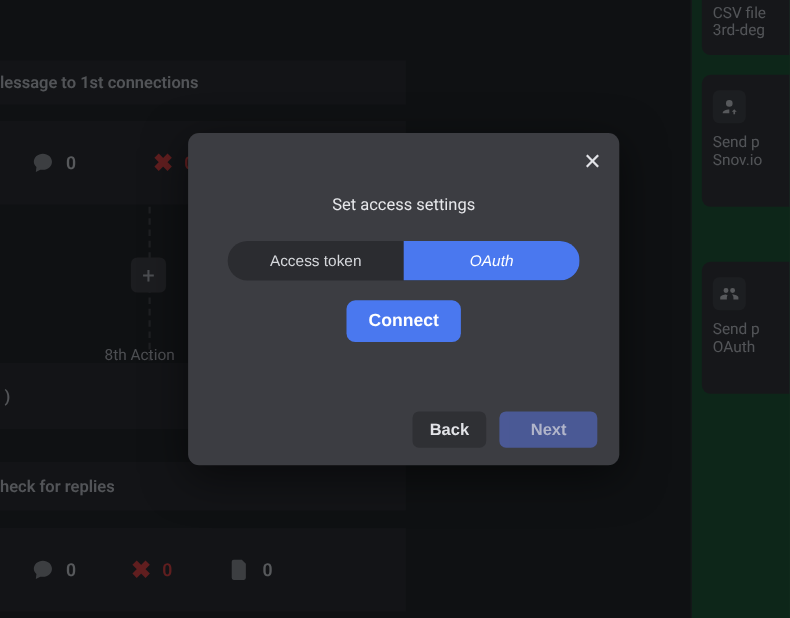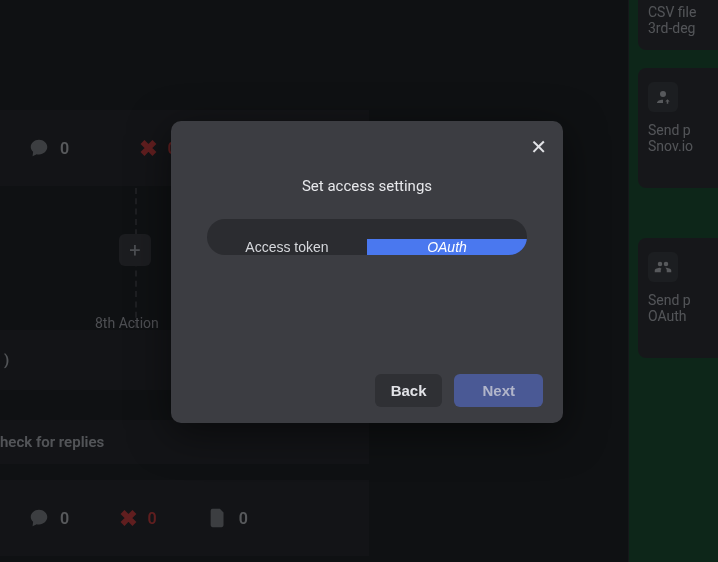--- a/index.html
+++ b/index.html
@@ -30,37 +30,40 @@
   .rc2 { top:68px; height:120px;}
   .rc3 { top:238px; height:120px;}
   .right-icon { width:30px; height:30px; border-radius:6px; background:#3c3d42; display:flex; align-items:center; justify-content:center; margin-bottom:10px; font-size:16px; color:#d6d8dc;}
 
   
   .overlay { position:absolute; inset:0; background:rgba(10,11,13,0.62); display:flex; align-items:flex-start; justify-content:center; }
   .modal { position:absolute; left:171px; top:121px; width:392px; height:302px; background:#3c3d42; border-radius:10px; box-shadow:0 10px 40px rgba(0,0,0,0.5); padding:20px 24px; }
   .close { position:absolute; right:16px; top:14px; color:#e2e3e7; font-size:20px; cursor:pointer; }
   .modal h2 { text-align:center; font-size:15px; font-weight:400; color:#e7e8eb; margin-top:36px; }
 
-  .seg { display:flex; width:320px; margin:24px auto 0; border-radius:18px; overflow:hidden; background:#2b2c30; height:36px;align-items:flex-end;}
+  .seg { display:flex; width:320px; margin:24px auto 0; border-radius:18px; overflow:hidden; background:#2b2c30; height:36px;}
   .seg button { flex:1; border:none; background:transparent; color:#d6d8dc; font-size:14px; cursor:pointer; }
   .seg button.active { background:#4a78ef; color:#fff;font-style:italic; }
 
   .connect { display:block; margin:18px auto 0; background:#4a78ef; color:#fff; border:none; border-radius:8px; padding:10px 20px; font-size:16px; font-weight:600; cursor:pointer;}
 
   .footer { position:absolute; right:20px; bottom:16px; display:flex; gap:12px; }
   .btn-back { background:#2f3034; color:#e2e3e7; border:none; border-radius:6px; padding:8px 16px; font-size:15px; font-weight:600; cursor:pointer;}
   .btn-next { background:#4d5ea4; color:#c6cbe2; border:none; border-radius:6px; padding:8px 28px; font-size:15px; font-weight:600; cursor:pointer; opacity:0.85;}
 
   svg { display:block; }
 </style>
 </head>
 <body>
 
 <div class="bg">
 
+  <div class="panel row-top">
+    <span class="text">lessage to 1st connections</span>
+  </div>
 
   <div class="panel row-2">
     <div class="metric">
       <span>
         <svg width="22" height="22" viewBox="0 0 24 24">
             <path fill="#8f9197" d="M12 3C7 3 3 6.6 3 11c0 2 1 3.8 2.6 5.1L5 21l4.4-2.2c.8.1 1.7.2 2.6.2 5 0 9-3.6 9-8S17 3 12 3z"></path>
           </svg>
       </span>
       <span>0</span>
     </div>
@@ -138,19 +141,20 @@
     <span class="close">
       <span>✕</span>
     </span>
     <h2>Set access settings</h2>
 
     <div class="seg">
       <button>Access token</button>
       <button class="active">OAuth</button>
     </div>
 
+    <button class="connect">Connect</button>
 
     <div class="footer">
       <button class="btn-back">Back</button>
       <button class="btn-next">Next</button>
     </div>
   </div>
 </div>
 
 </body></html>

